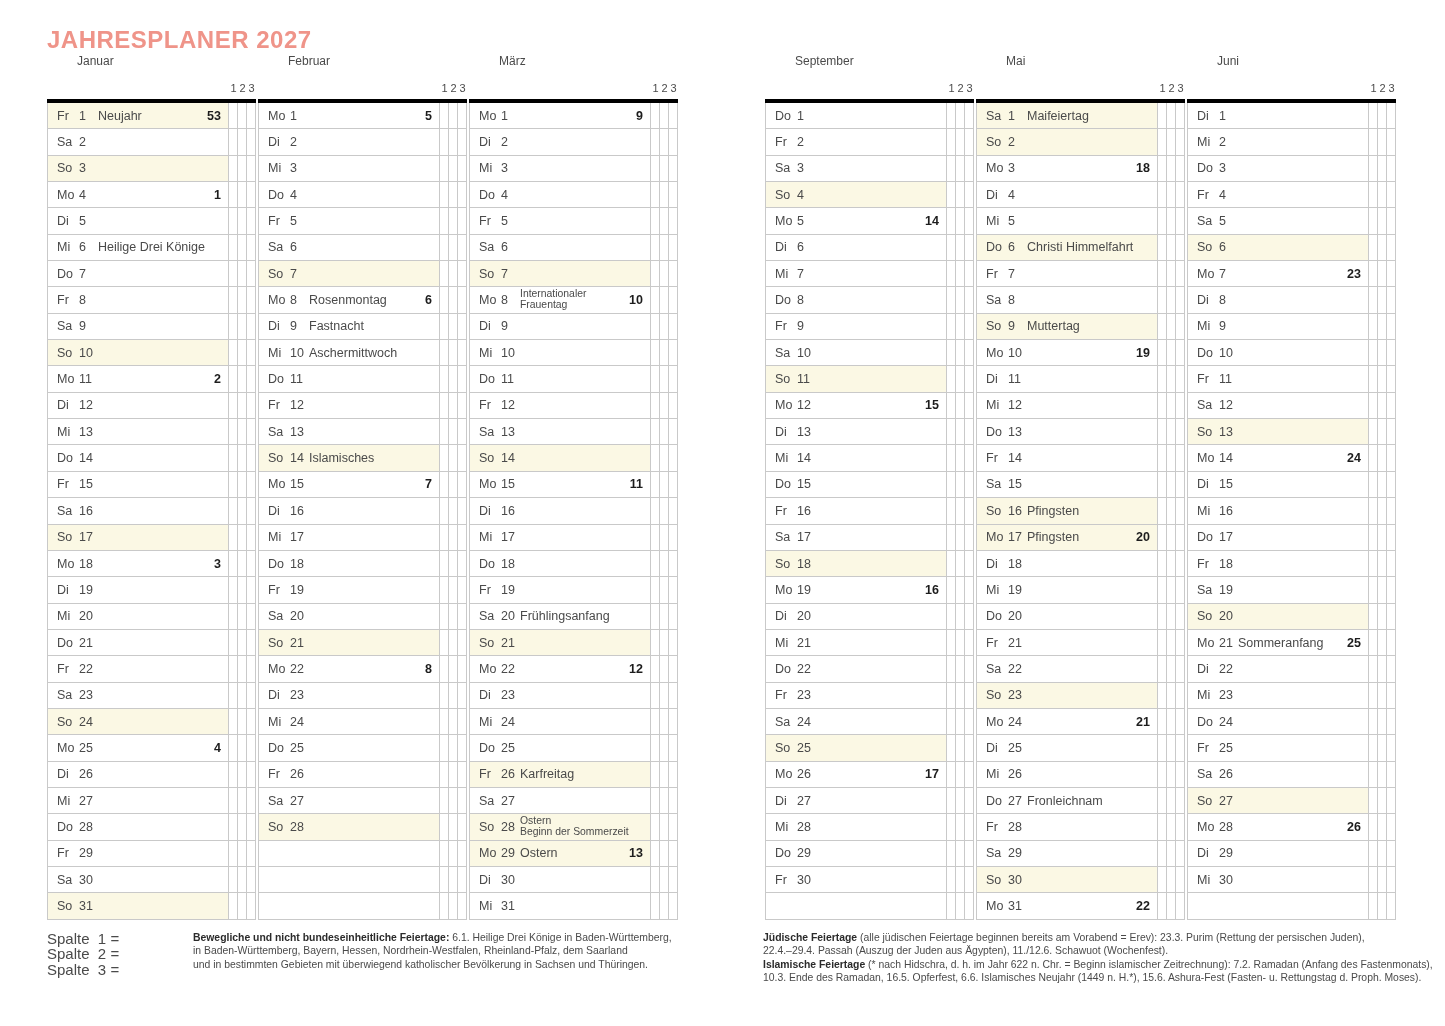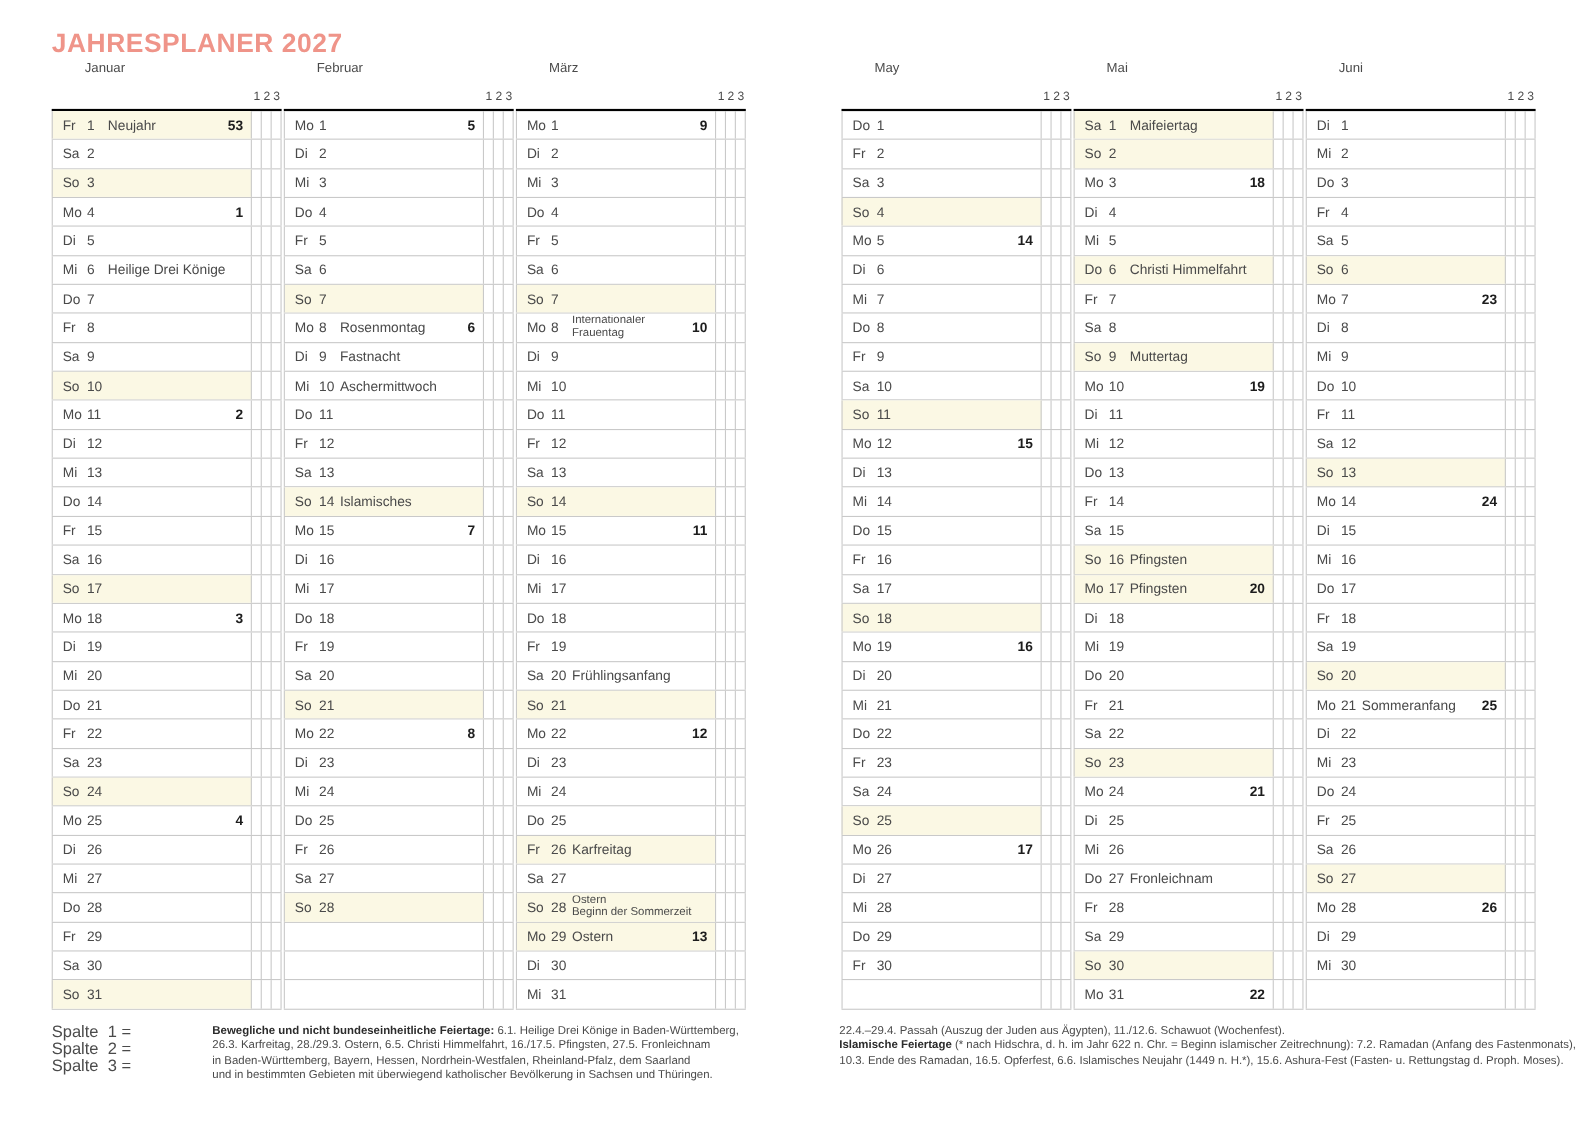--- a/index.html
+++ b/index.html
@@ -4,21 +4,21 @@
 <style>
   html,body{margin:0;padding:0;background:#fff;}
   .page{position:relative;width:1445px;height:1026px;background:#ffffff;overflow:hidden;
         font-family:"Liberation Sans",sans-serif;color:#4a4a4a;}
   .title{position:absolute;left:47px;top:26px;font-size:24px;font-weight:bold;
          color:#ef9489;letter-spacing:.5px;}
   .month{position:absolute;top:0;width:209px;}
   .mname{position:absolute;left:30px;top:54px;font-size:12px;color:#4a4a4a;}
   .cols123{position:absolute;left:182px;top:82px;width:27px;display:flex;}
   .c123{width:9px;text-align:center;font-size:11px;color:#4a4a4a;}
-  .mtable{position:absolute;left:0;top:99px;border-top:2px solid #000000;}
+  .mtable{position:absolute;left:0;top:99px;border-top:4px solid #000000;}
   .row{display:flex;height:26.35px;border-bottom:1px solid #c9c9c9;box-sizing:border-box;}
   .main{width:182px;box-sizing:border-box;border-left:1px solid #c9c9c9;border-right:1px solid #c9c9c9;
         display:flex;align-items:center;font-size:12.5px;overflow:hidden;}
   .row.hl .main{background:#fbf8e4;}
   .sp{width:9px;box-sizing:border-box;border-right:1px solid #c9c9c9;}
   .wd{margin-left:9px;width:22px;flex:none;}
   .dn{width:19px;flex:none;}
   .hol{flex:1;min-width:0;white-space:nowrap;overflow:hidden;}
   .hol.two{font-size:10.4px;line-height:10.8px;white-space:normal;}
   .wk{flex:none;margin-left:auto;margin-right:7px;font-weight:bold;color:#1d1d1d;font-size:12.5px;}
@@ -1004,21 +1004,21 @@
               <span class="dn">31</span>
               <span class="hol"></span>
             </div>
             <span class="sp"></span>
             <span class="sp"></span>
             <span class="sp"></span>
           </div>
         </div>
       </div>
       <div class="month" style="left: 765px;">
-        <div class="mname">May</div>
+        <div class="mname">September</div>
         <div class="cols123">
           <span class="c123">1</span>
           <span class="c123">2</span>
           <span class="c123">3</span>
         </div>
         <div class="mtable">
           <div class="row">
             <div class="main">
               <span class="wd">Do</span>
               <span class="dn">1</span>
@@ -1976,22 +1976,22 @@
             <span class="sp"></span>
             <span class="sp"></span>
             <span class="sp"></span>
           </div>
         </div>
       </div>
     </div>
   <div class="spalte" id="spalte"><div>Spalte  1 =</div><div>Spalte  2 =</div><div>Spalte  3 =</div></div>
   <div class="fblock fcenter" id="fcenter">
       <div class="fline"><b>Bewegliche und nicht bundeseinheitliche Feiertage:</b> 6.1. Heilige Drei Könige in Baden-Württemberg,</div>
-      <div class="fline">26.3. Karfreitag, 28./29.3. Ostern, 6.5. Christi Himmelfahrt, 16./17.5. Pfingsten, 27.5. Fronleichnam</div>
       <div class="fline">in Baden-Württemberg, Bayern, Hessen, Nordrhein-Westfalen, Rheinland-Pfalz, dem Saarland</div>
       <div class="fline">und in bestimmten Gebieten mit überwiegend katholischer Bevölkerung in Sachsen und Thüringen.</div>
     </div>
   <div class="fblock fright" id="fright">
+      <div class="fline"><b>Jüdische Feiertage</b> (alle jüdischen Feiertage beginnen bereits am Vorabend = Erev): 23.3. Purim (Rettung der persischen Juden),</div>
       <div class="fline">22.4.–29.4. Passah (Auszug der Juden aus Ägypten), 11./12.6. Schawuot (Wochenfest).</div>
       <div class="fline"><b>Islamische Feiertage</b> (* nach Hidschra, d. h. im Jahr 622 n. Chr. = Beginn islamischer Zeitrechnung): 7.2. Ramadan (Anfang des Fastenmonats),</div>
       <div class="fline">10.3. Ende des Ramadan, 16.5. Opferfest, 6.6. Islamisches Neujahr (1449 n. H.*), 15.6. Ashura-Fest (Fasten- u. Rettungstag d. Proph. Moses).</div>
     </div>
 </div>
 
 </body></html>

